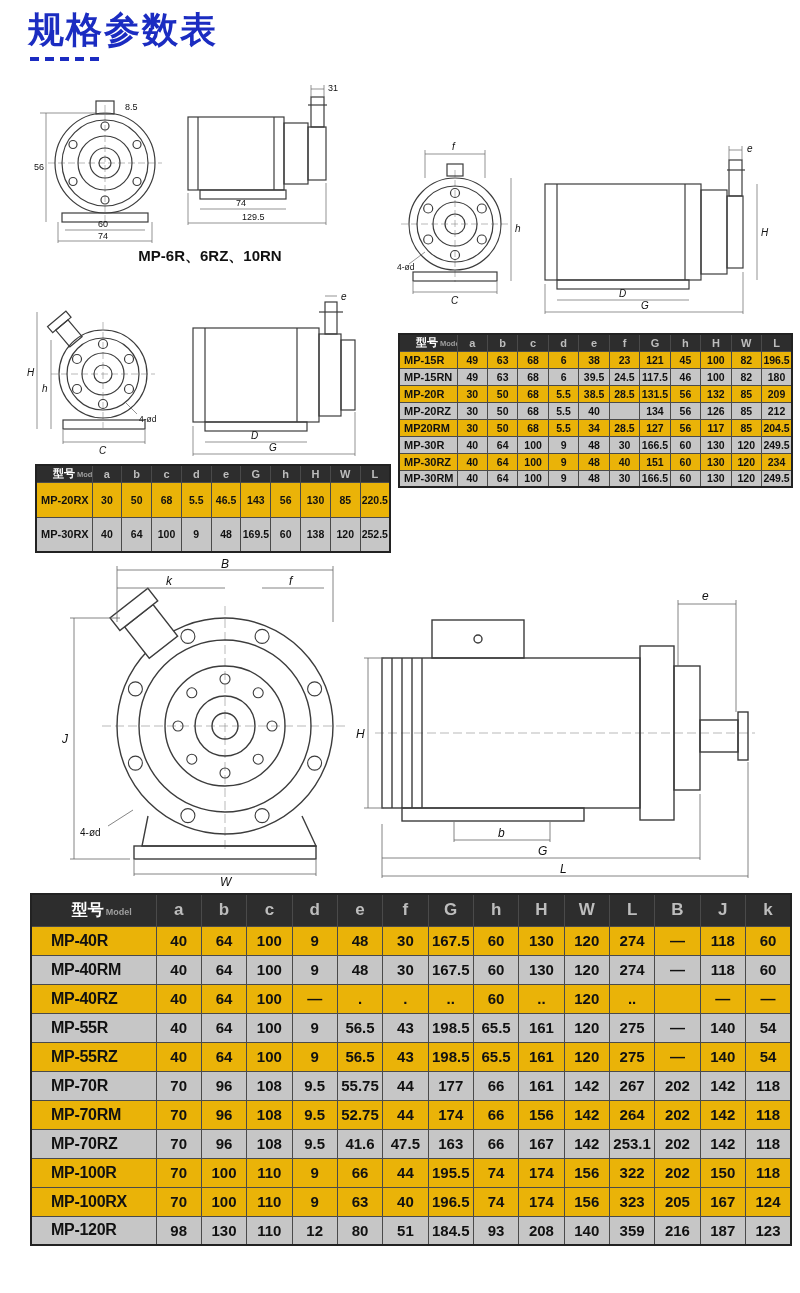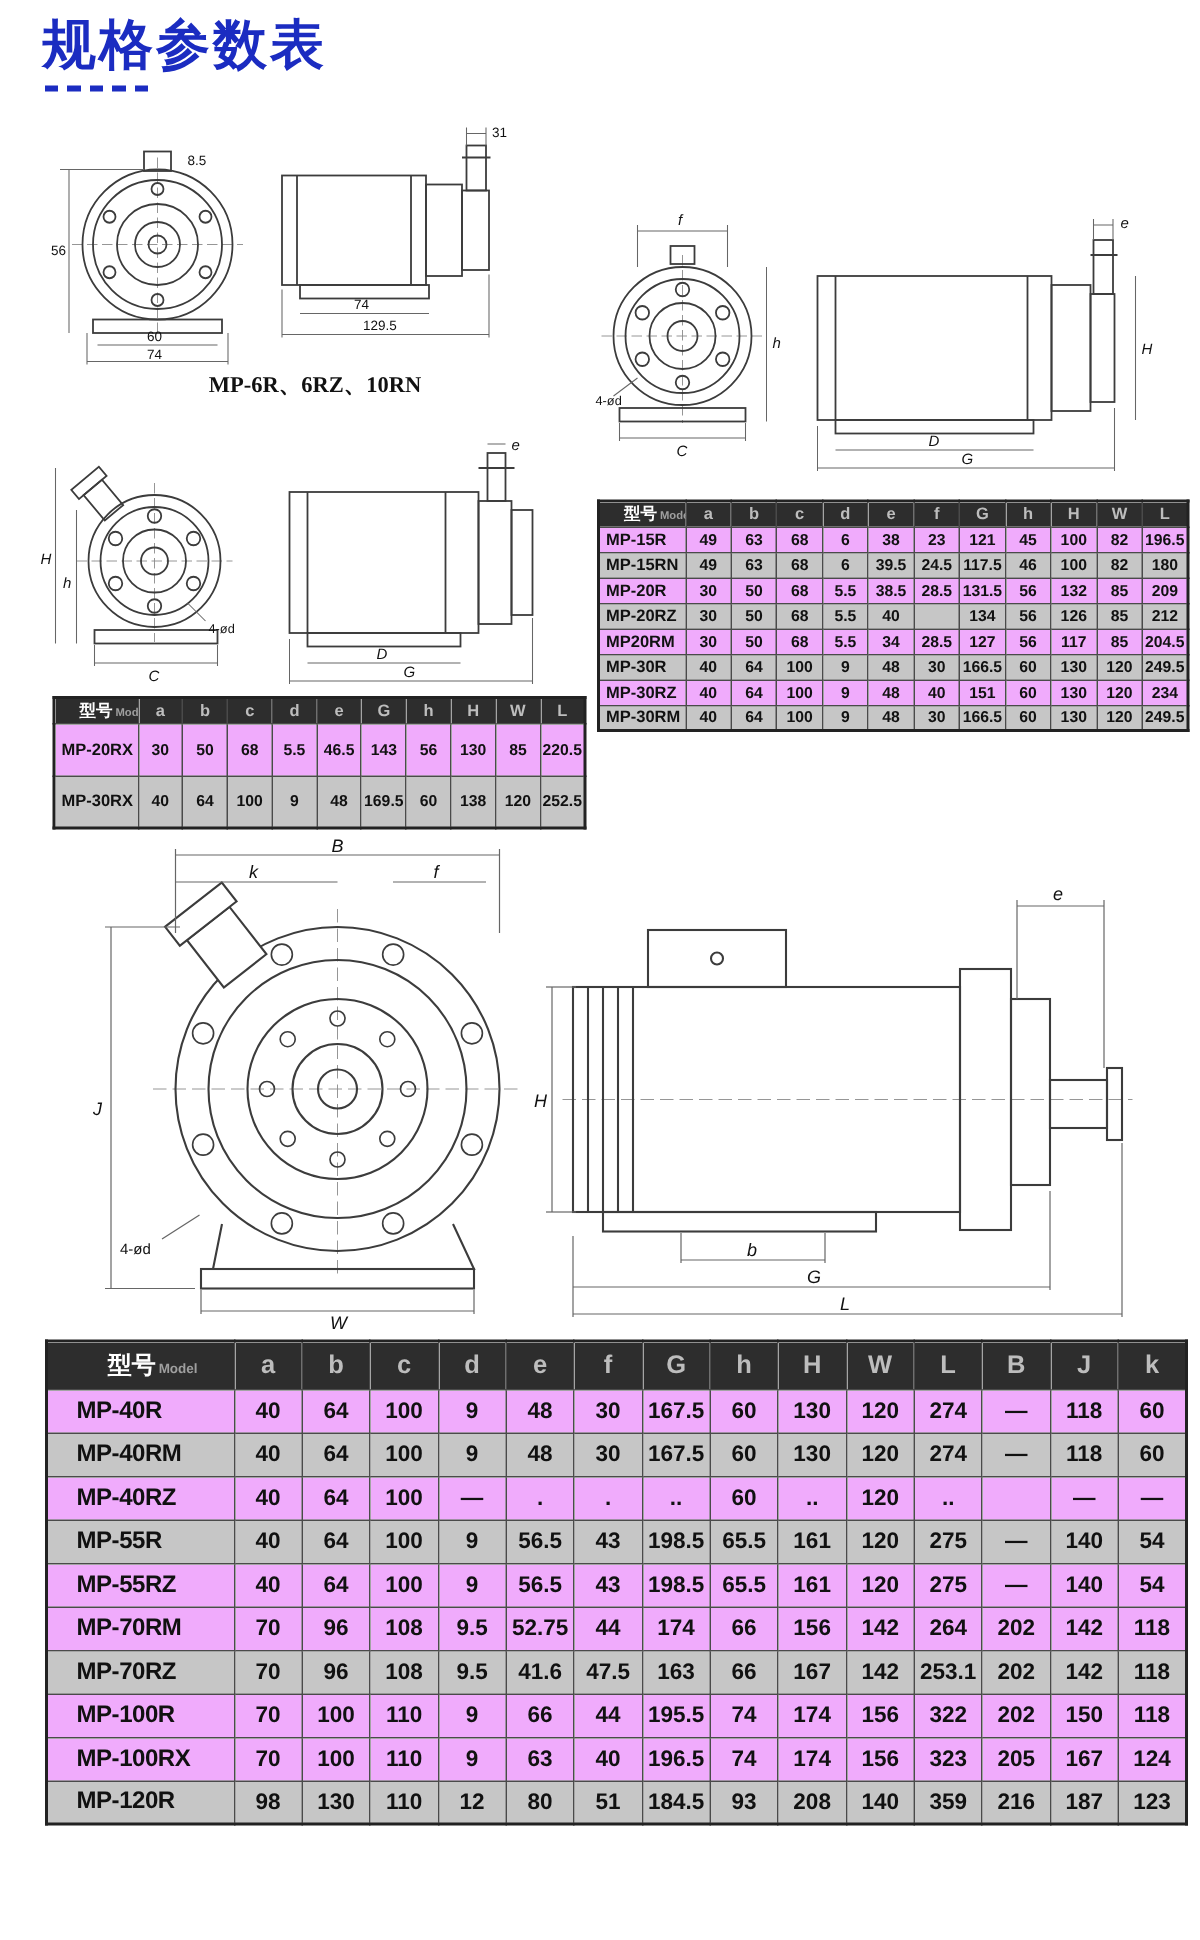--- a/index.html
+++ b/index.html
@@ -16,33 +16,33 @@
     position: absolute; left: 28px; top: 6px;
     font-size: 36px; font-weight: bold; letter-spacing: 2px;
     color: var(--title-blue, #1b2cc1);
   }
   .title-underline {
     position: absolute; left: 30px; top: 57px; width: 72px; height: 4px;
     background: repeating-linear-gradient(90deg, var(--title-blue, #1b2cc1) 0 9px, transparent 9px 15px);
   }
   .caption {
     position: absolute; left: 110px; top: 247px; width: 200px;
-    text-align: center; font-size: 15px; font-weight: bold; color: #111; font-family: Liberation Serif, serif;
+    text-align: center; font-size: 15px; font-weight: bold; color: #111;
   }
 
   table.tbl { border-collapse: collapse; table-layout: fixed; border: 2px solid #222; position: absolute; }
   .tbl th, .tbl td {
     border: 1px solid #4a4a4a; text-align: center; font-weight: bold; color: #111;
     overflow: hidden; white-space: nowrap; padding: 0;
   }
   .tbl thead th { background: var(--header-dark, #2d2d2d); color: #bdbdbd; }
   .tbl .th-model { text-align: center; padding-left: 16px; }
   .tbl .th-model .cn { color: #fff; font-weight: bold; }
   .tbl .th-model .en { color: #9f9f9f; margin-left: 2px; }
-  .tbl tr.even { background: #f0abfc; }
+  .tbl tr.even { background: #eab308; }
   .tbl tr.odd { background: var(--row-gray, #c6c6c6); }
   .tbl .model-cell { text-align: left; padding-left: 4px; }
 
   .tbl-right { left: 398px; top: 333px; width: 395px; font-size: 10.5px; }
   .tbl-right th { height: 17px; font-size: 11px; }
   .tbl-right td { height: 17px; }
   .tbl-right th:first-child { width: 58px; }
   .tbl-right .th-model .cn { font-size: 11px; }
   .tbl-right .th-model .en { font-size: 7.5px; }
   .tbl-right .model-cell { font-size: 11px; }
@@ -633,20 +633,37 @@
           <td>43</td>
           <td>198.5</td>
           <td>65.5</td>
           <td>161</td>
           <td>120</td>
           <td>275</td>
           <td>—</td>
           <td>140</td>
           <td>54</td>
         </tr>
+        <tr class="odd">
+          <td class="model-cell">MP-70R</td>
+          <td>70</td>
+          <td>96</td>
+          <td>108</td>
+          <td>9.5</td>
+          <td>55.75</td>
+          <td>44</td>
+          <td>177</td>
+          <td>66</td>
+          <td>161</td>
+          <td>142</td>
+          <td>267</td>
+          <td>202</td>
+          <td>142</td>
+          <td>118</td>
+        </tr>
         <tr class="even">
           <td class="model-cell">MP-70RM</td>
           <td>70</td>
           <td>96</td>
           <td>108</td>
           <td>9.5</td>
           <td>52.75</td>
           <td>44</td>
           <td>174</td>
           <td>66</td>

